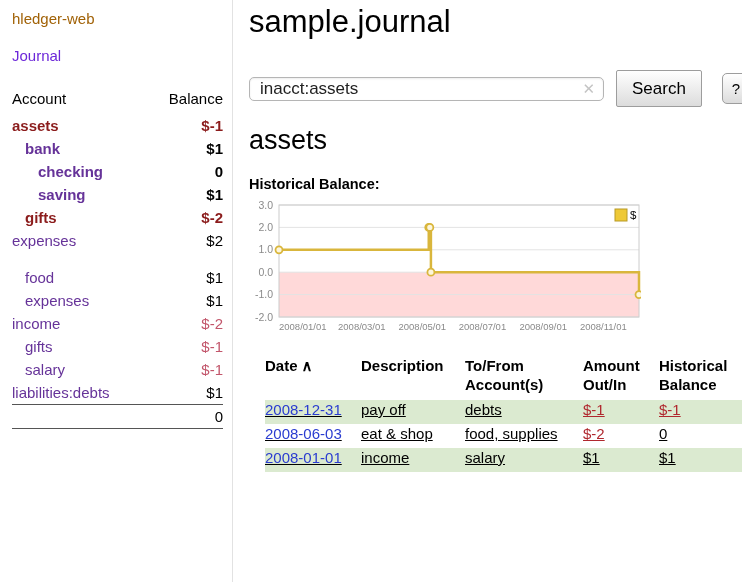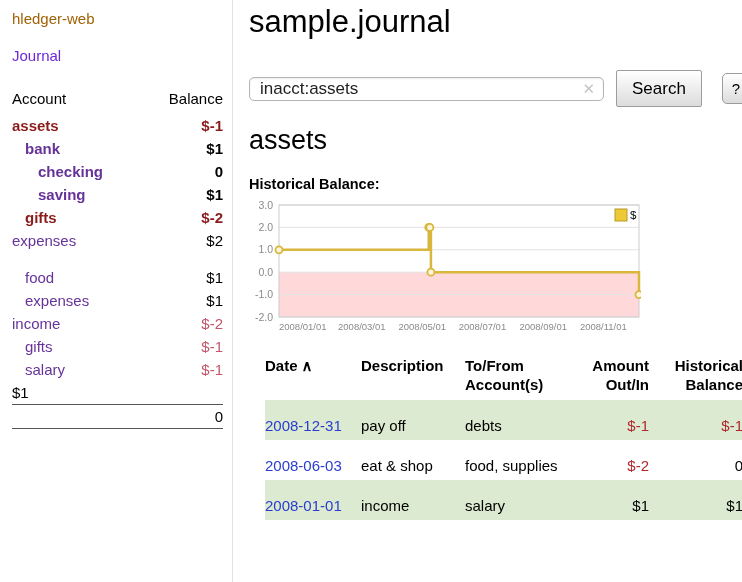--- a/index.html
+++ b/index.html
@@ -68,27 +68,27 @@
 
   .account-heading { margin-top:18px; font-size:27px; font-weight:normal; }
   .chart-title { margin-top:20px; font-size:14.5px; font-weight:bold; }
 
   .chart-box { margin-top:8px; }
   .chart-box svg text { font-family:"Liberation Sans", sans-serif; }
 
   
   .register { margin-top:16px; width:480px; border-collapse:collapse; table-layout:fixed; font-size:15px;margin-left:16px; }
   .register th { text-align:left; vertical-align:top; font-weight:bold; line-height:19px; padding:0 10px 6px 0; }
-  .register th.num, .register td.num { text-align:right; }
+  .register th.num, .register td.num { }
   .register col.c-date { width:96px; }
   .register col.c-desc { width:104px; }
   .register col.c-acct { width:118px; }
   .register col.c-amt  { width:76px; }
   .register col.c-bal  { width:86px; }
-  .register td { padding:16px 10px 5px 0; vertical-align:top; line-height:19px; }
+  .register td { padding:0 10px 5px 0; vertical-align:top; line-height:19px;text-decoration:underline; }
   .register td:last-child, .register th:last-child { padding-right:2px; }
   .register tr.shaded td { background:#dbead0; }
   .register td a { color:#2a3cd0; }
   .register td.neg { color:#b0282e; }
   .sort-icon { font-weight:bold; font-size:15px; margin-left:4px; }
 </style>
 </head>
 <body>
 
 <div class="app">
@@ -143,20 +143,21 @@
           </div>
           <div class="acct-row">
             <a class="acct-purple" style="padding-left: 13px;">gifts</a>
             <span class="acct-bal bal-red">$-1</span>
           </div>
           <div class="acct-row">
             <a class="acct-purple" style="padding-left: 13px;">salary</a>
             <span class="acct-bal bal-red">$-1</span>
           </div>
           <div class="acct-row">
+            <a class="acct-purple" style="padding-left: 0px;">liabilities:debts</a>
             <span class="acct-bal bal-black">$1</span>
           </div>
         </div>
       <div class="acct-total">
         <span>0</span>
       </div>
     </div>
   </div>
 
   <div class="main">

